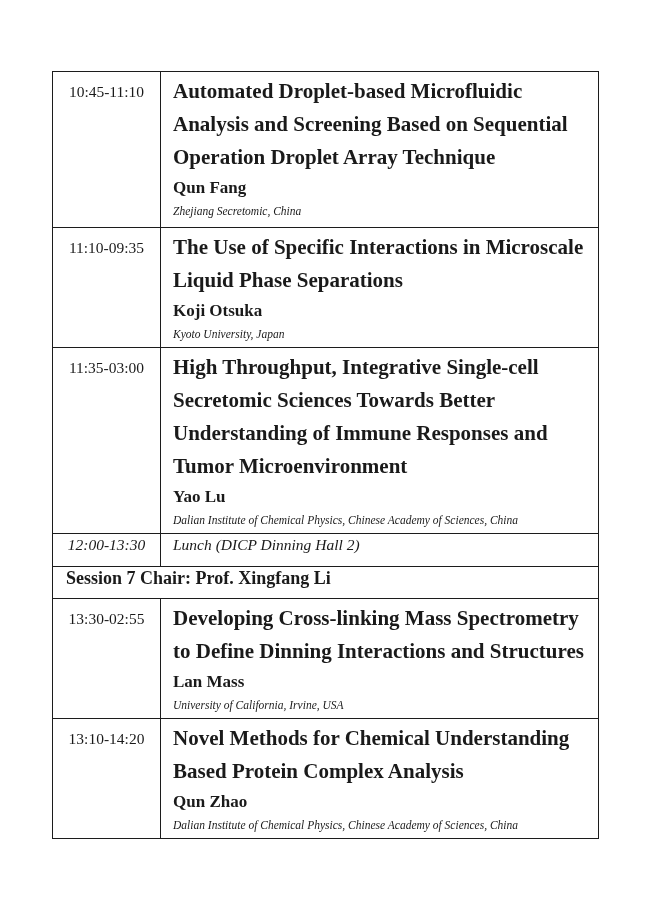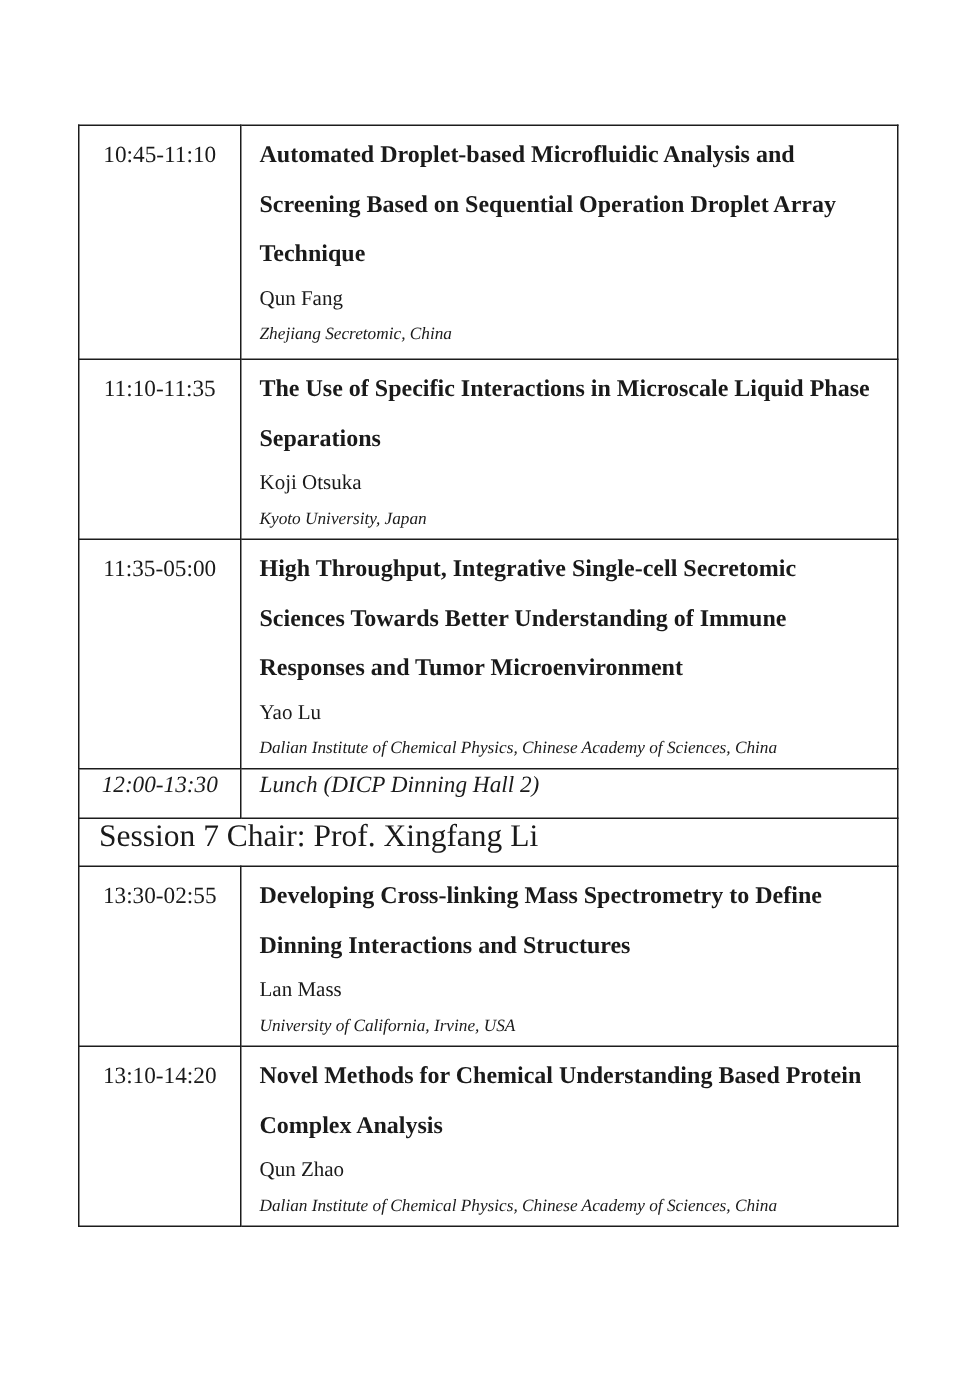--- a/index.html
+++ b/index.html
@@ -12,21 +12,21 @@
     width: 650px;
     height: 919px;
     background: #ffffff;
     font-family: "Liberation Serif", "DejaVu Serif", serif;
     color: #1a1a1a;
     overflow: hidden;
   }
   table.schedule {
     position: absolute;
     left: 52px;
-    top: 83px;
+    top: 71px;
     width: 546px;
     border-collapse: collapse;
     table-layout: fixed;
   }
   table.schedule td {
     border: 1px solid #1c1c1c;
     vertical-align: top;
     overflow: hidden;
   }
   col.c-time { width: 108px; }
@@ -38,27 +38,27 @@
     font-size: 15.5px;
     line-height: 33px;
     white-space: nowrap;
   }
   td.talk-cell {
     padding: 3px 13px 3px 12px;
   }
   .title {
     margin: 0;
     font-weight: bold;
-    font-size: 16px;
+    font-size: 21px;
     line-height: 33px;
   }
   .speaker {
     margin: 0;
-    font-weight: normal;
-    font-size: 14px;
+    font-weight: bold;
+    font-size: 17px;
     line-height: 28px;
   }
   .affiliation {
     margin: 0;
     font-style: italic;
     font-size: 11.5px;
     line-height: 19px;
   }
   tr.r-tall   { height: 156px; }
   tr.r-tall3  { height: 153px; }
@@ -78,22 +78,22 @@
   td.break-cell {
     vertical-align: middle;
     font-style: italic;
     font-size: 15.5px;
     line-height: 18px;
     padding: 2px 10px 2px 12px;
     white-space: nowrap;
   }
   td.session-cell {
     vertical-align: middle;
-    font-weight: normal;
-    font-size: 21px;
+    font-weight: bold;
+    font-size: 18px;
     line-height: 18px;
     padding: 2px 10px 2px 13px;
     white-space: nowrap;
   }
 </style>
 </head>
 <body>
 
 <div class="page">
   <table class="schedule">
@@ -109,32 +109,32 @@
       </td>
       <td class="talk-cell">
         <p class="title">Automated Droplet-based Microfluidic Analysis and Screening Based on Sequential Operation Droplet Array Technique</p>
         <p class="speaker">Qun Fang</p>
         <p class="affiliation">Zhejiang Secretomic, China</p>
       </td>
     </tr>
 
     <tr class="r-mid">
       <td class="time-cell">
-        <span>11:10-11:35</span>
+        <span>11:10-09:35</span>
       </td>
       <td class="talk-cell">
         <p class="title">The Use of Specific Interactions in Microscale Liquid Phase Separations</p>
         <p class="speaker">Koji Otsuka</p>
         <p class="affiliation">Kyoto University, Japan</p>
       </td>
     </tr>
 
     <tr class="r-tall3">
       <td class="time-cell">
-        <span>11:35-05:00</span>
+        <span>11:35-03:00</span>
       </td>
       <td class="talk-cell">
         <p class="title">High Throughput, Integrative Single-cell Secretomic Sciences Towards Better Understanding of Immune Responses and Tumor Microenvironment</p>
         <p class="speaker">Yao Lu</p>
         <p class="affiliation">Dalian Institute of Chemical Physics, Chinese Academy of Sciences, China</p>
       </td>
     </tr>
 
     <tr class="r-break">
       <td class="break-time">

